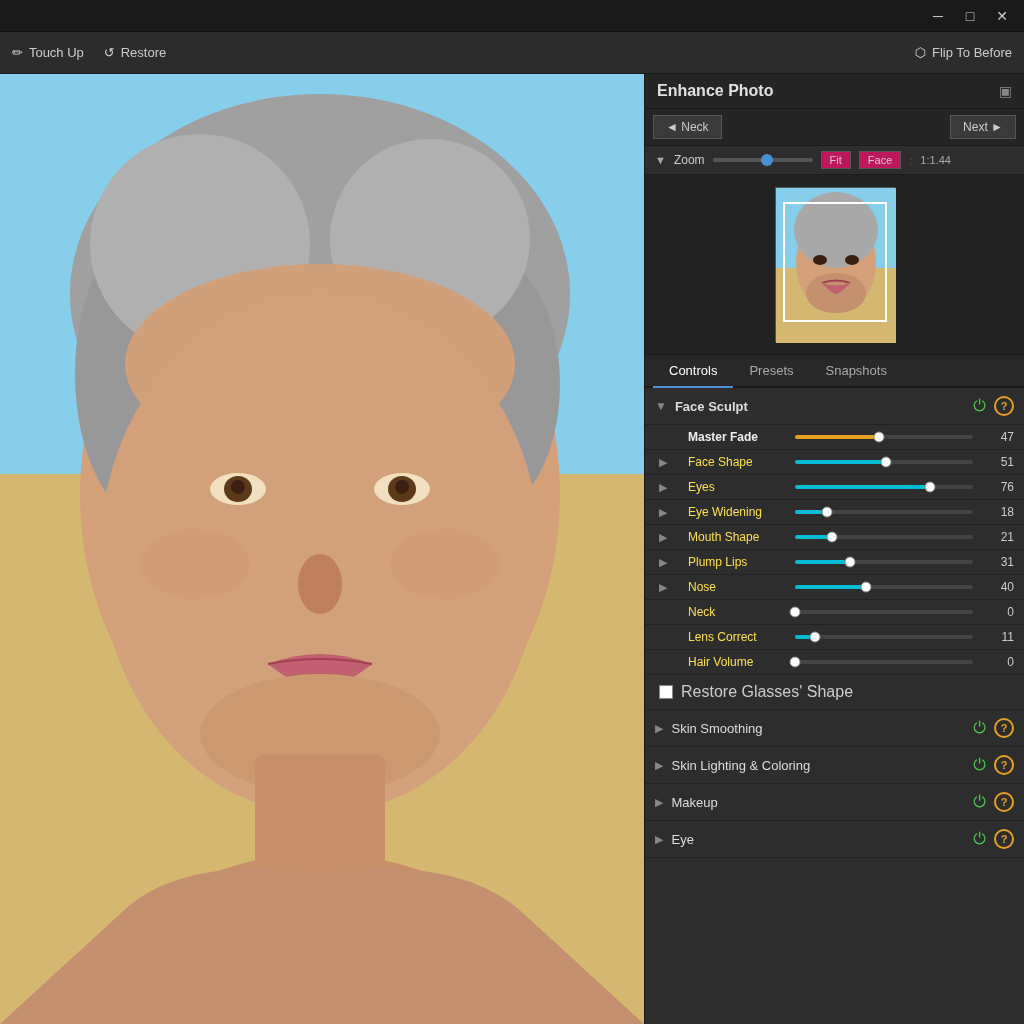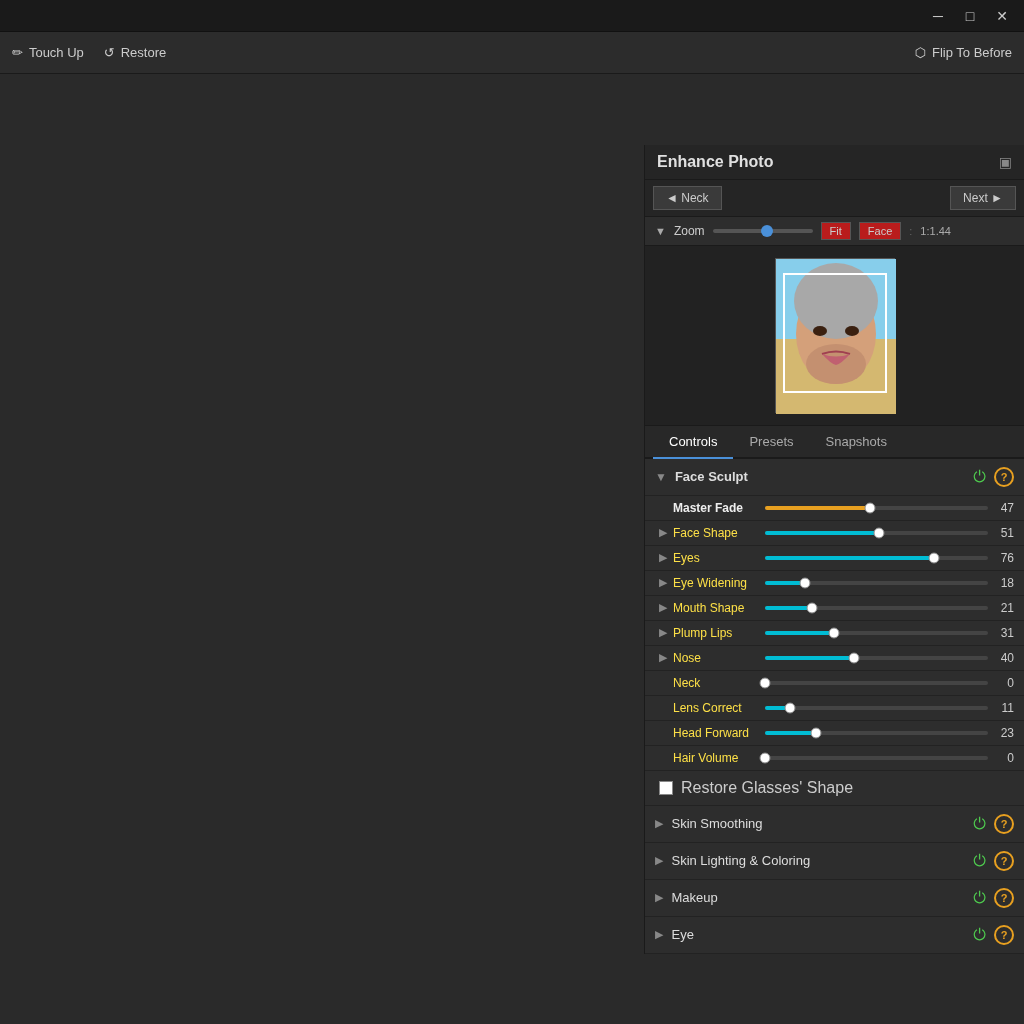--- a/index.html
+++ b/index.html
@@ -52,21 +52,20 @@
     .toolbar-spacer { flex: 1; }
     .flip-btn {
       display: flex; align-items: center; gap: 6px;
       color: #ccc; font-size: 13px; cursor: pointer;
     }
 
     
     .main-layout {
       display: flex;
       height: calc(1024px - 32px - 42px);
-      align-items: center;
     }
 
     
     .image-area {
       flex: 0 0 644px;
       background: #1e1e1e;
       position: relative;
       overflow: hidden;
     }
     
@@ -148,21 +147,21 @@
     }
     .zoom-slider::-webkit-slider-thumb {
       -webkit-appearance: none;
       width: 12px; height: 12px;
       border-radius: 50%;
       background: #4a90d9;
       cursor: pointer;
     }
     .zoom-btn {
       padding: 2px 8px;
-      background: #b91c1c;
+      background: #be185d;
       border: 1px solid #555;
       color: #ccc;
       font-size: 11px;
       cursor: pointer;
     }
     .zoom-value { color: #aaa; font-size: 11px; }
 
     
     .thumbnail-area {
       background: #222;
@@ -258,21 +257,21 @@
       display: flex; align-items: center; justify-content: center;
       cursor: pointer;
     }
 
     
     .slider-row {
       display: flex;
       align-items: center;
       padding: 5px 10px 5px 14px;
       border-bottom: 1px solid #222;
-      gap: 2px;
+      gap: 17px;
     }
     .slider-row.bold-row .slider-label {
       font-weight: 700;
       color: #eee;
     }
     .slider-expand {
       color: #888;
       font-size: 11px;
       cursor: pointer;
       width: 12px;
@@ -568,29 +567,20 @@
       <div class="slider-row">
         <span class="slider-expand"> </span>
         <span class="slider-label">Lens Correct</span>
         <div class="slider-track">
           <div class="slider-fill-cyan" style="width:11%"></div>
           <div class="slider-thumb" style="left:11%"></div>
         </div>
         <span class="slider-value">11</span>
       </div>
 
-      <div class="slider-row">
-        <span class="slider-expand"> </span>
-        <span class="slider-label">Head Forward</span>
-        <div class="slider-track">
-          <div class="slider-fill-cyan" style="width:23%"></div>
-          <div class="slider-thumb" style="left:23%"></div>
-        </div>
-        <span class="slider-value">23</span>
-      </div>
 
       <div class="slider-row">
         <span class="slider-expand"> </span>
         <span class="slider-label">Hair Volume</span>
         <div class="slider-track">
           <div class="slider-fill-cyan" style="width:0%"></div>
           <div class="slider-thumb" style="left:0%"></div>
         </div>
         <span class="slider-value">0</span>
       </div>

